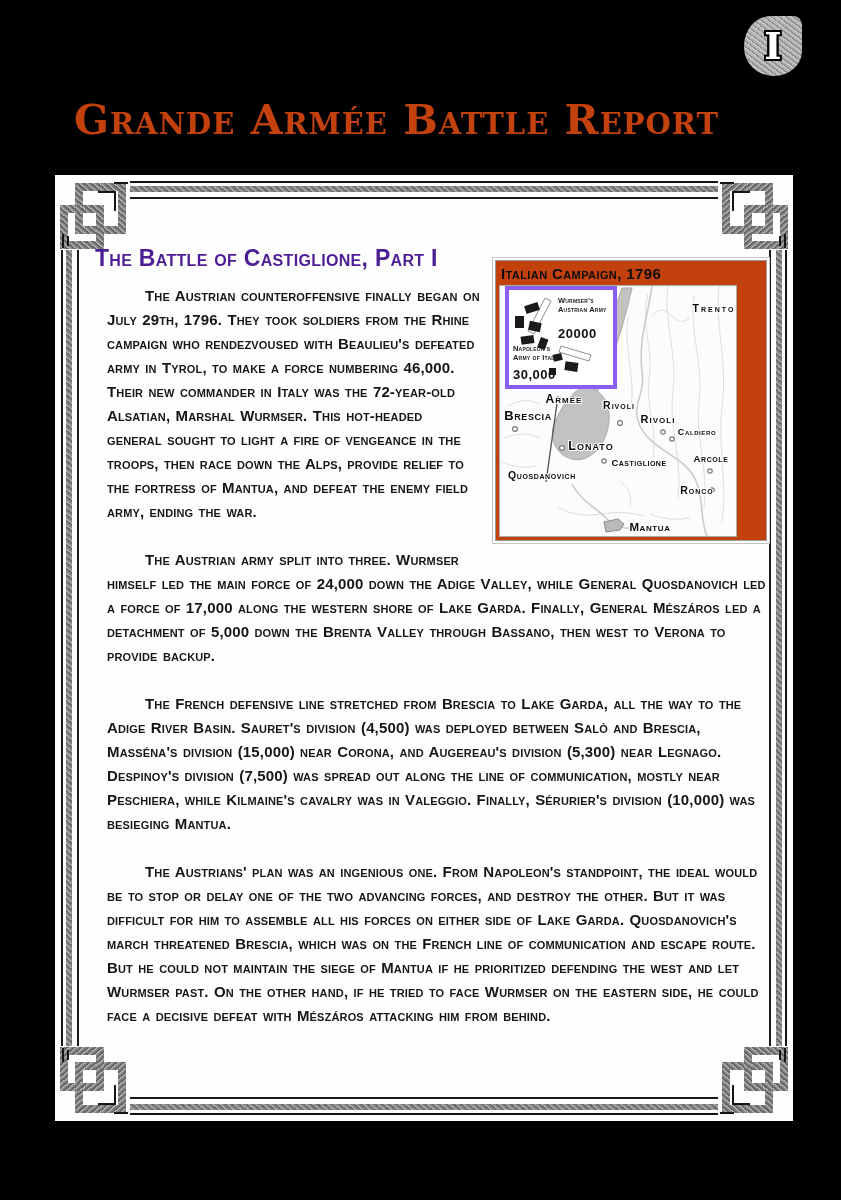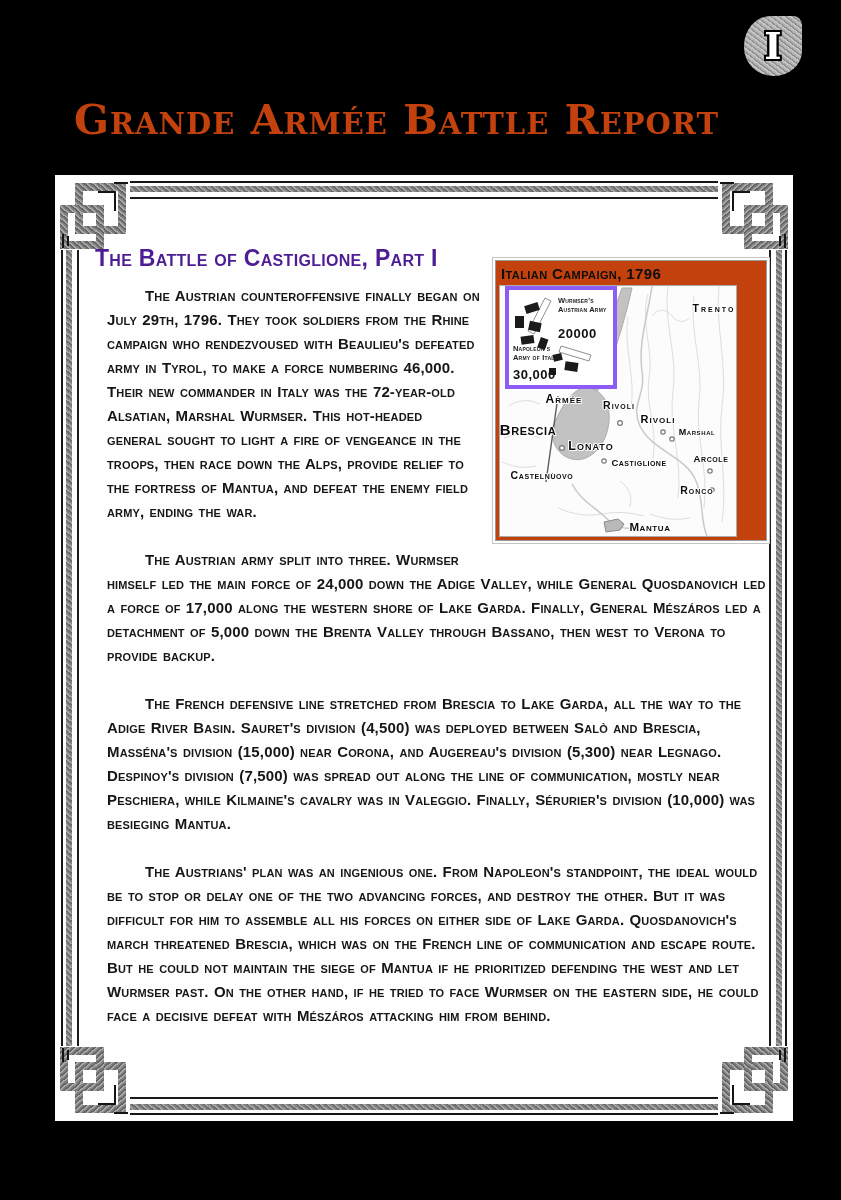--- a/index.html
+++ b/index.html
@@ -225,27 +225,27 @@
           </svg>
           <span class="legend-name austrian">Wurmser's Austrian Army</span>
           <span class="legend-strength austrian">20000</span>
           <span class="legend-name french">Napoleon's Army of Italy</span>
           <span class="legend-strength french">30,000</span>
         </div>
 
       <span class="map-label" style="left: 214px; top: 10px; font-size: 10.5px; letter-spacing: 2px; margin-top: 12px;">Trento</span>
           <span class="map-label" style="left: 64px; top: 113px; font-size: 12px; letter-spacing: 1px;">Armée</span>
           <span class="map-label" style="left: 119px; top: 119px; font-size: 10.5px; letter-spacing: 1px;">Rivoli</span>
-          <span class="map-label" style="left: 28px; top: 143px; font-size: 15px; letter-spacing: 0.6px;">Brescia</span>
+          <span class="map-label" style="left: 28px; top: 129px; font-size: 13px; letter-spacing: 0.6px;">Brescia</span>
           <span class="map-label" style="left: 158px; top: 133px; font-size: 11px; letter-spacing: 1px;">Rivoli</span>
-          <span class="map-label" style="left: 197px; top: 146px; font-size: 9px; letter-spacing: 0.6px;">Marshal</span>
+          <span class="map-label" style="left: 197px; top: 146px; font-size: 9px; letter-spacing: 0.6px;">Caldiero</span>
           <span class="map-label" style="left: 91px; top: 160px; font-size: 12.5px; letter-spacing: 1px;">Lonato</span>
           <span class="map-label" style="left: 139px; top: 176px; font-size: 9.5px; letter-spacing: 0.5px;">Castiglione</span>
           <span class="map-label" style="left: 211px; top: 172px; font-size: 9.5px; letter-spacing: 0.6px;">Arcole</span>
-          <span class="map-label" style="left: 42px; top: 189px; font-size: 10.5px; letter-spacing: 0.6px;">Castelnuovo</span>
+          <span class="map-label" style="left: 42px; top: 189px; font-size: 10.5px; letter-spacing: 0.6px;">Quosdanovich</span>
           <span class="map-label" style="left: 197px; top: 204px; font-size: 10.5px; letter-spacing: 1px;">Ronco</span>
           <span class="map-label" style="left: 150px; top: 241px; font-size: 11.5px; letter-spacing: 0.6px;">Mantua</span>
         </div>
     </figure>
 
     <p>The Austrian counteroffensive finally began on July 29th, 1796. They took soldiers from the Rhine campaign who rendezvoused with Beaulieu's defeated army in Tyrol, to make a force numbering 46,000. Their new commander in Italy was the 72-year-old Alsatian, Marshal Wurmser. This hot-headed general sought to light a fire of vengeance in the troops, then race down the Alps, provide relief to the fortress of Mantua, and defeat the enemy field army, ending the war.</p>
     <p class="gap">The Austrian army split into three. Wurmser himself led the main force of 24,000 down the Adige Valley, while General Quosdanovich led a force of 17,000 along the western shore of Lake Garda. Finally, General Mészáros led a detachment of 5,000 down the Brenta Valley through Bassano, then west to Verona to provide backup.</p>
     <p class="gap">The French defensive line stretched from Brescia to Lake Garda, all the way to the Adige River Basin. Sauret's division (4,500) was deployed between Salò and Brescia, Masséna's division (15,000) near Corona, and Augereau's division (5,300) near Legnago. Despinoy's division (7,500) was spread out along the line of communication, mostly near Peschiera, while Kilmaine's cavalry was in Valeggio. Finally, Sérurier's division (10,000) was besieging Mantua.</p>
     <p class="gap">The Austrians' plan was an ingenious one. From Napoleon's standpoint, the ideal would be to stop or delay one of the two advancing forces, and destroy the other. But it was difficult for him to assemble all his forces on either side of Lake Garda. Quosdanovich's march threatened Brescia, which was on the French line of communication and escape route. But he could not maintain the siege of Mantua if he prioritized defending the west and let Wurmser past. On the other hand, if he tried to face Wurmser on the eastern side, he could face a decisive defeat with Mészáros attacking him from behind.</p>
   </div>

